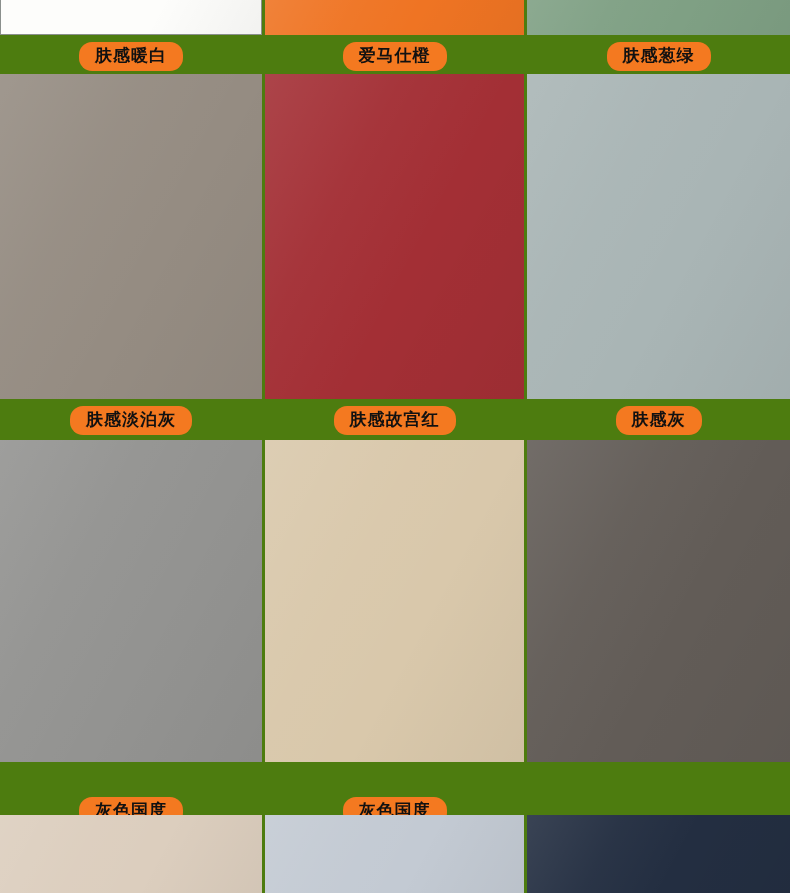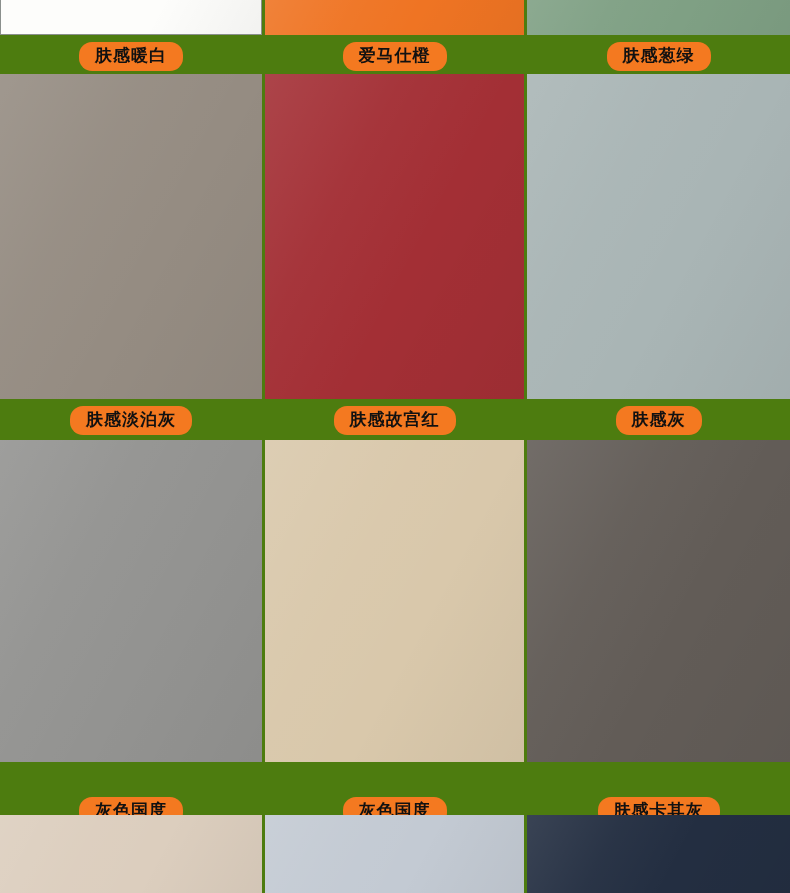--- a/index.html
+++ b/index.html
@@ -154,23 +154,20 @@
     </div>
   </div>
 
   <div class="label-row" style="top:749px;margin-top:48px;">
     <div class="label-cell" style="width:262px;">
       <span class="pill">灰色国度</span>
     </div>
     <div class="label-cell" style="width:265px;">
       <span class="pill">灰色国度</span>
     </div>
-    <div class="label-cell" style="width:263px;">
-      <span class="pill">肤感卡其灰</span>
-    </div>
   </div>
 
   <div class="swatch-row" style="top:815px; height:78px;">
     <div class="swatch-cell" style="width:262px; height:78px;">
       <div class="swatch-chip" style="background:#DCCEBE;"></div>
     </div>
     <div class="swatch-cell" style="width:3px; height:78px;"></div>
     <div class="swatch-cell" style="width:259px; height:78px;">
       <div class="swatch-chip" style="background:#C3CAD3;"></div>
     </div>

